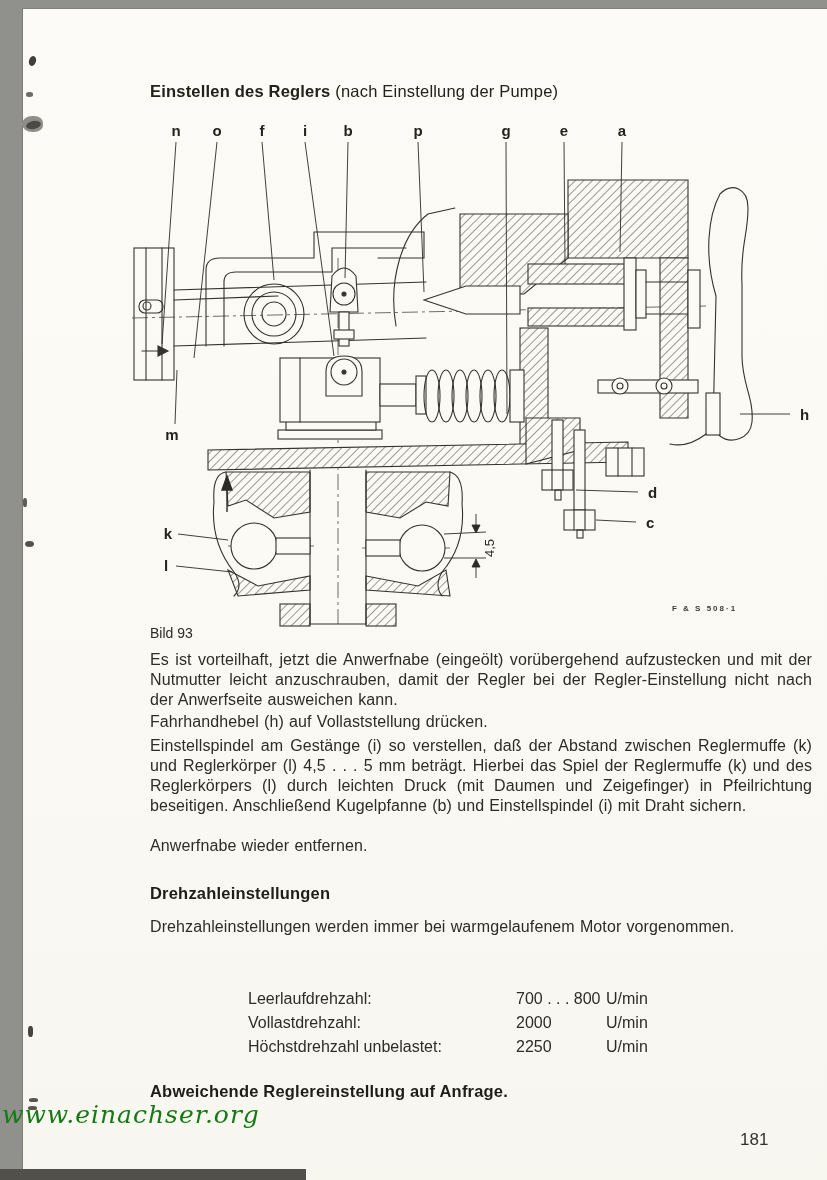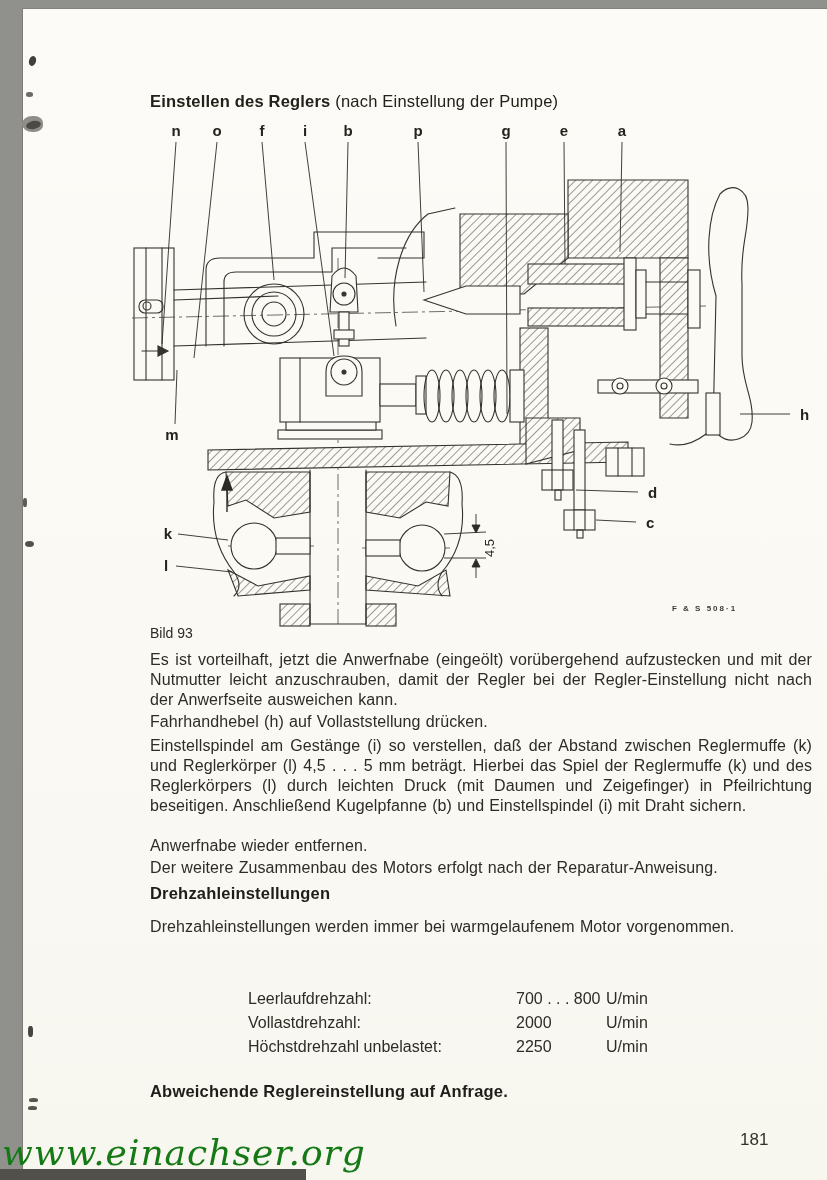--- a/index.html
+++ b/index.html
@@ -2,35 +2,35 @@
 <html><head>
 <meta charset="utf-8">
 <style>
   html,body{margin:0;padding:0;background:#6e6e6b;}
   .scan{position:relative;width:827px;height:1180px;overflow:hidden;
         background:#90908d;font-family:"Liberation Sans",sans-serif;}
   .sheet{position:absolute;left:22px;top:8px;right:0;bottom:0;
          background:linear-gradient(180deg,#fcfbf7 0%,#faf9f4 60%,#f7f6ef 100%);
          border-left:1px solid #7c7b75;border-top:1px solid #83827c;}
   .abs{position:absolute;}
-  .title{left:150px;top:92px;font-size:16.5px;color:#232219;letter-spacing:.2px;white-space:nowrap;}
+  .title{left:150px;top:82px;font-size:16.5px;color:#232219;letter-spacing:.2px;white-space:nowrap;}
   .title .b{font-weight:bold;}
   .caption{left:150px;top:625px;font-size:14px;color:#2c2b25;}
   .para{left:150px;width:662px;font-size:16px;line-height:20px;color:#2d2c26;
         letter-spacing:.1px;word-spacing:.6px;}
   .just{text-align:justify;}
   .h2{left:150px;top:884px;font-size:16.5px;font-weight:bold;color:#1e1d17;letter-spacing:.2px;}
   .note{left:150px;top:1082px;font-size:16.5px;font-weight:bold;color:#1e1d17;letter-spacing:.2px;}
   .trow{left:248px;width:520px;font-size:16px;color:#2d2c26;}
   .trow .lbl{display:inline-block;width:268px;}
   .trow .val{display:inline-block;width:90px;}
   .trow .unit{display:inline-block;}
   .pagenum{left:740px;top:1130px;font-size:17px;color:#333129;}
-  .watermark{left:2px;top:1132px;font-family:"DejaVu Serif",serif;font-style:italic;
-             font-size:36px;color:#157a16;letter-spacing:1px;z-index:5;white-space:nowrap;}
+  .watermark{left:2px;top:1100px;font-family:"DejaVu Serif",serif;font-style:italic;
+             font-size:25px;color:#157a16;letter-spacing:1px;z-index:5;white-space:nowrap;}
   .botband{left:0;top:1169px;width:306px;height:11px;background:#52504a;z-index:4;}
   .speck{position:absolute;z-index:3;}
   svg text{font-family:"Liberation Sans",sans-serif;}
 </style>
 </head>
 <body>
 
 <div class="scan">
   <div class="sheet"></div>
 
@@ -222,21 +222,20 @@
 
     <text x="544" y="493" font-size="8" font-weight="bold" letter-spacing="2" fill="#3c3b33">F &amp; S  508·1</text>
   </svg>
 
   <div class="abs caption">Bild 93</div>
 
   <div class="abs para just" style="top:650px">Es ist vorteilhaft, jetzt die Anwerfnabe (eingeölt) vorübergehend aufzustecken und mit der Nutmutter leicht anzuschrauben, damit der Regler bei der Regler-Einstellung nicht nach der Anwerfseite ausweichen kann.</div>
   <div class="abs para" style="top:712px">Fahrhandhebel (h) auf Vollaststellung drücken.</div>
   <div class="abs para just" style="top:736px">Einstellspindel am Gestänge (i) so verstellen, daß der Abstand zwischen Reglermuffe (k) und Reglerkörper (l) 4,5 . . . 5 mm beträgt. Hierbei das Spiel der Reglermuffe (k) und des Reglerkörpers (l) durch leichten Druck (mit Daumen und Zeigefinger) in Pfeilrichtung beseitigen. Anschließend Kugelpfanne (b) und Einstellspindel (i) mit Draht sichern.</div>
   <div class="abs para" style="top:836px">Anwerfnabe wieder entfernen.</div>
-  <div class="abs para" style="top:858px">Der weitere Zusammenbau des Motors erfolgt nach der Reparatur-Anweisung.</div>
 
   <div class="abs h2">Drehzahleinstellungen</div>
   <div class="abs para" style="top:917px">Drehzahleinstellungen werden immer bei warmgelaufenem Motor vorgenommen.</div>
 
   <div class="abs trow" style="top:990px">
     <span class="lbl">Leerlaufdrehzahl:</span><span class="val">700 . . . 800</span><span class="unit">U/min</span>
   </div>
   <div class="abs trow" style="top:1014px">
     <span class="lbl">Vollastdrehzahl:</span><span class="val">2000</span><span class="unit">U/min</span>
   </div>

